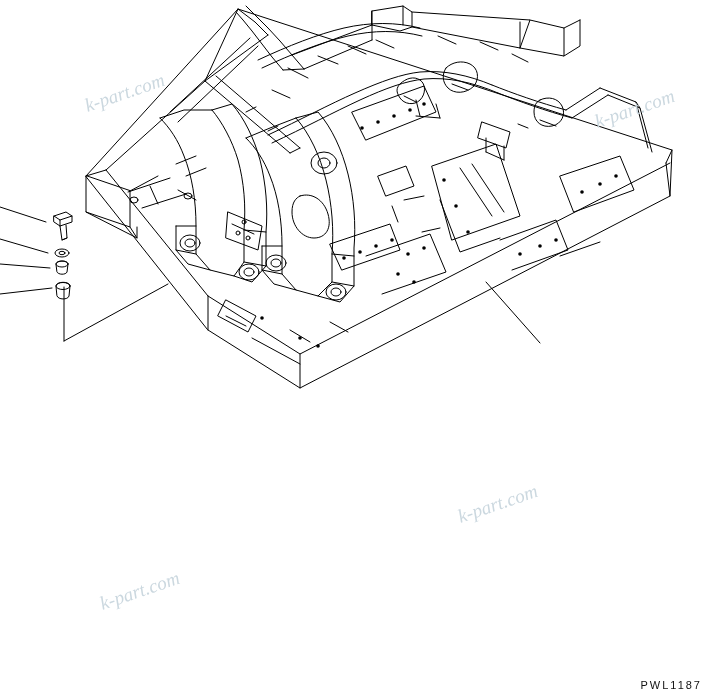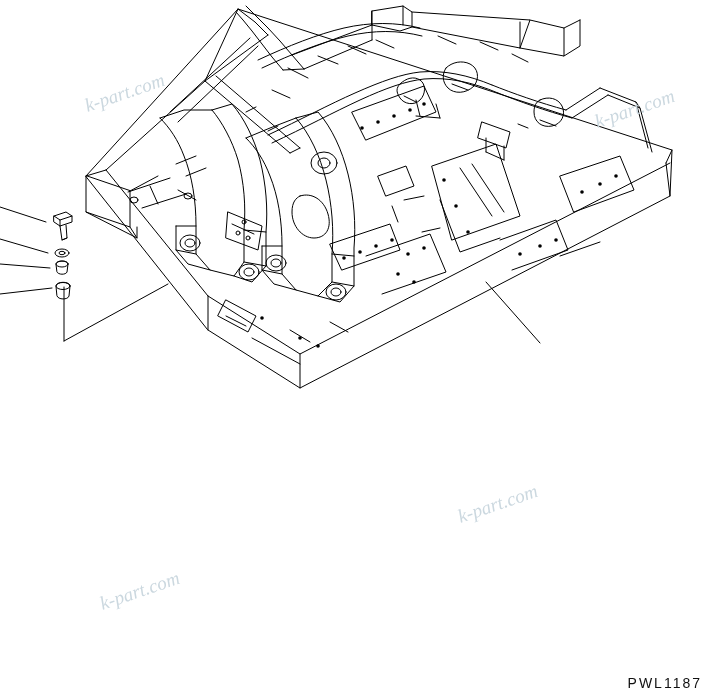--- a/index.html
+++ b/index.html
@@ -33,21 +33,21 @@
     white-space: nowrap;
     transform: rotate(-19deg);
     transform-origin: left top;
     opacity: 0.95;
     user-select: none;
   }
   #code {
     position: absolute;
     right: 7px;
     bottom: 4px;
-    font-size: 14px;
+    font-size: 11px;
     letter-spacing: 2px;
     color: #111;
     font-family: "Liberation Sans", sans-serif;
   }
 </style>
 </head>
 <body>
 
 <div id="page">
 

